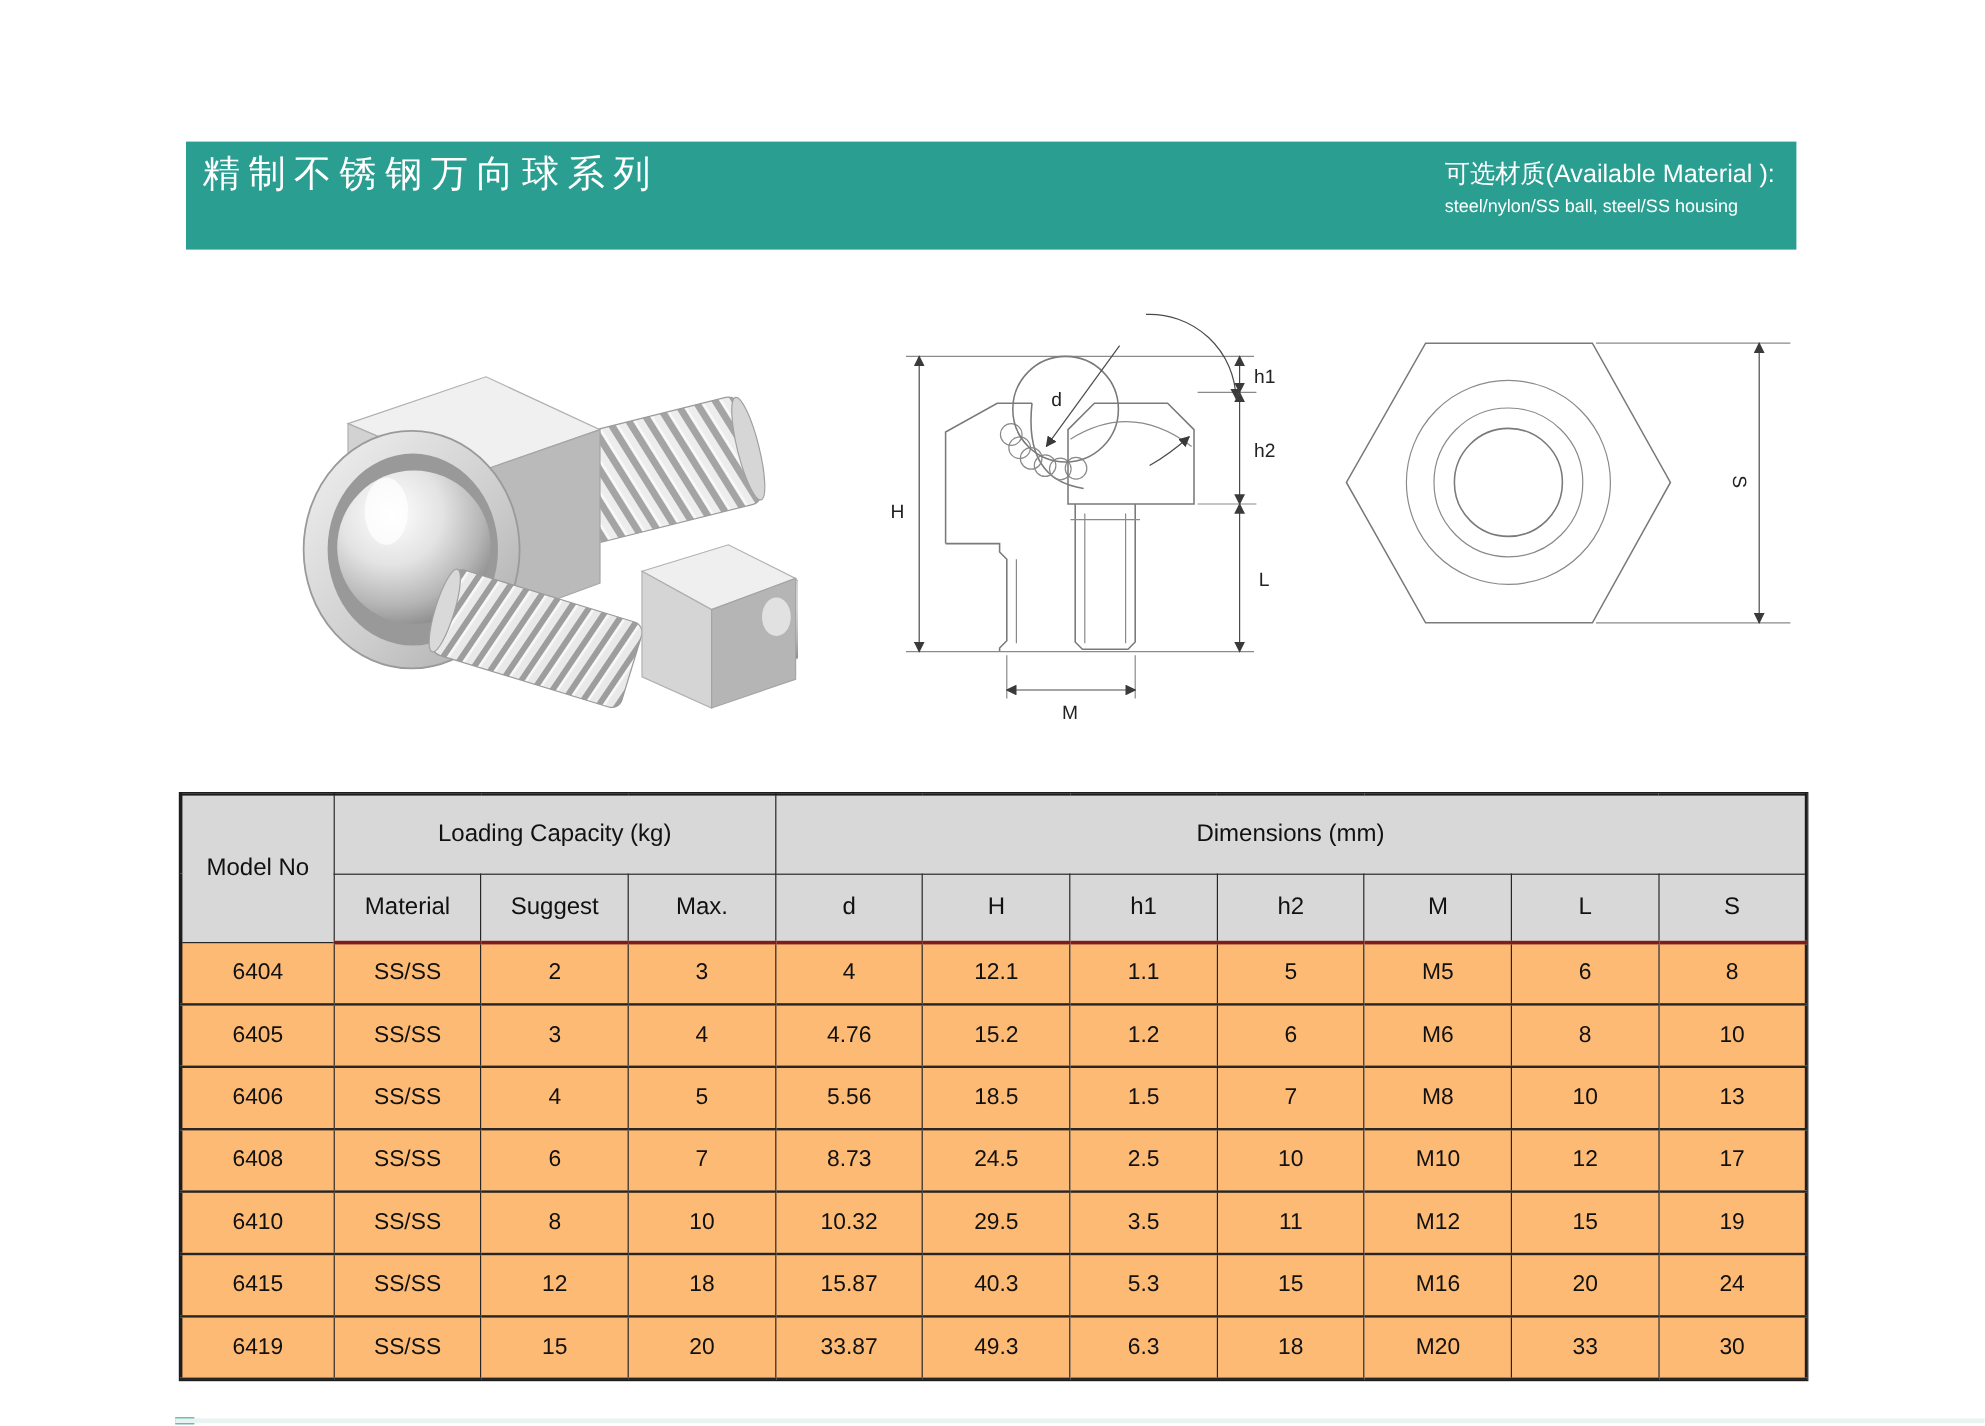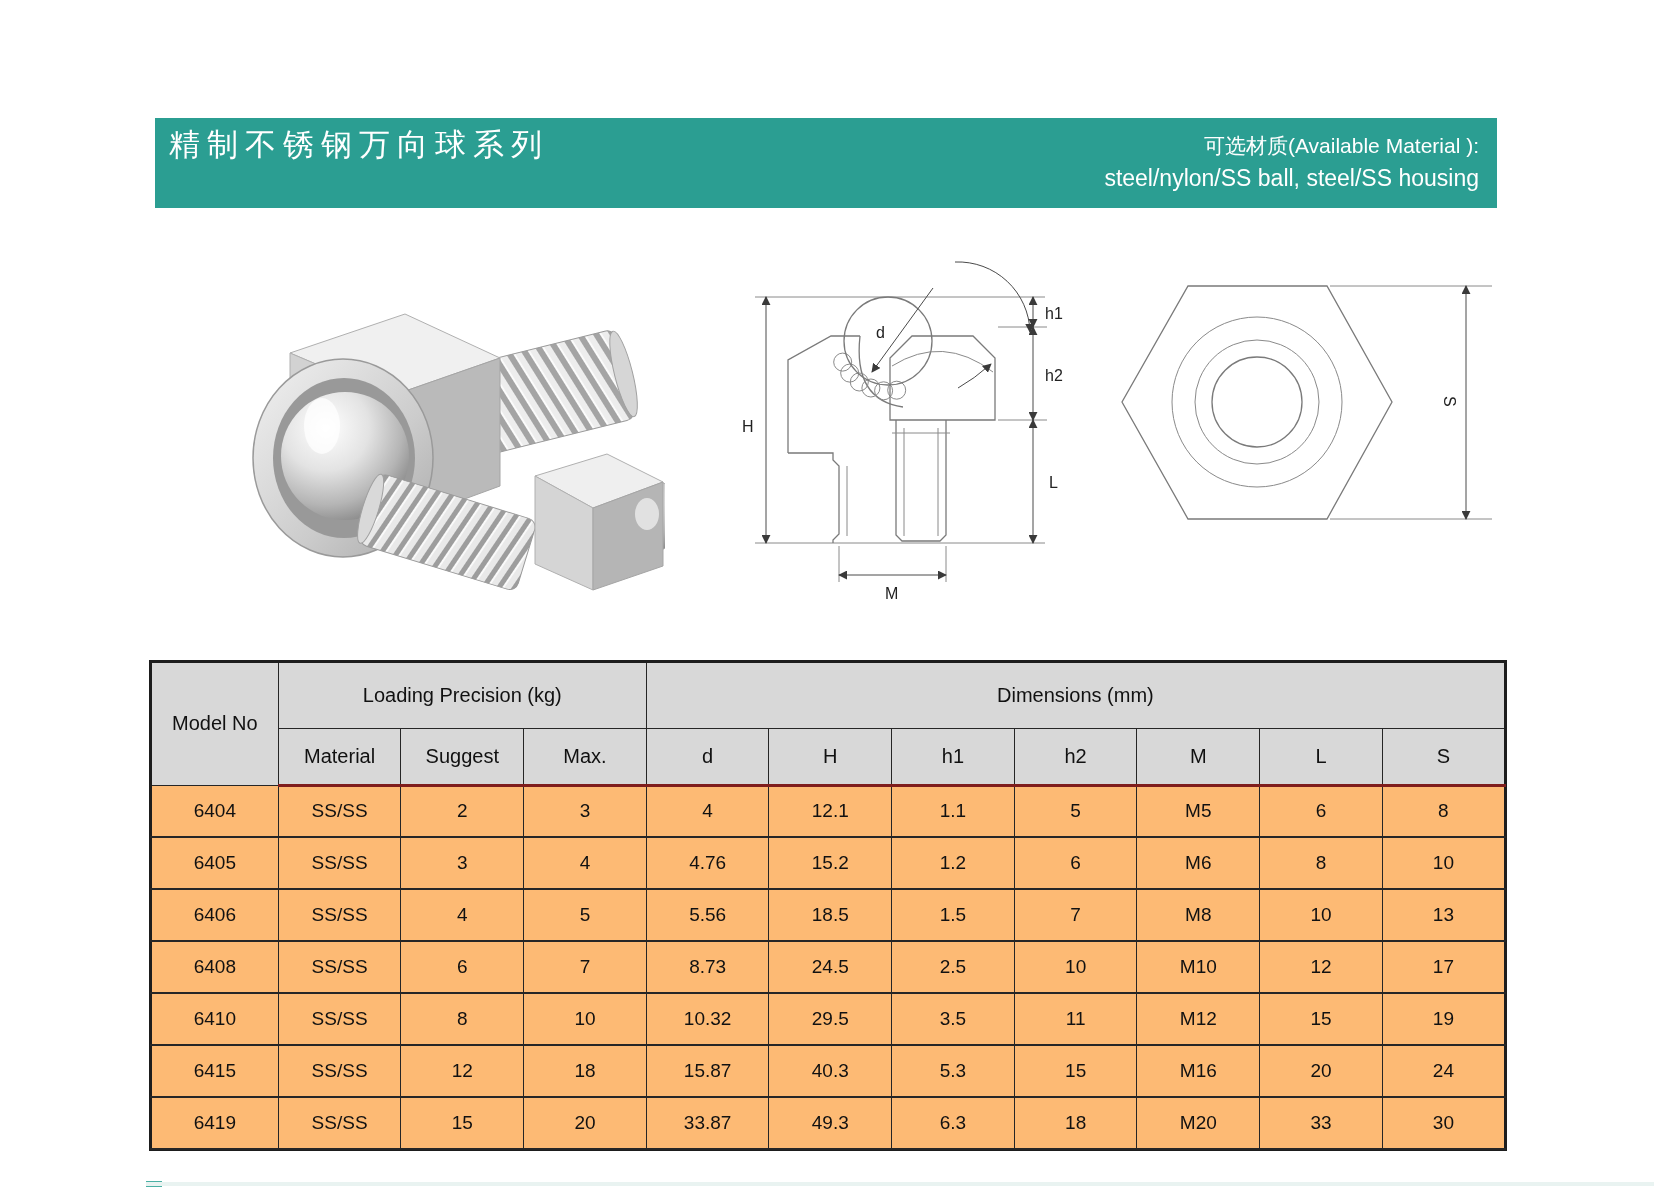--- a/index.html
+++ b/index.html
@@ -5,23 +5,23 @@
   html,body{margin:0;padding:0;background:#ffffff;}
   .page{position:relative;width:1654px;height:1188px;background:#ffffff;overflow:hidden;
         font-family:"Liberation Sans",sans-serif;color:#1c1c1c;text-decoration:underline;}
 
   
   .banner{position:absolute;left:155px;top:118px;width:1342px;height:90px;
           background:#2b9e92;color:#ffffff;display:flex;justify-content:space-between;}
   .banner-left{padding:8px 0 0 14px;}
   .banner-title-cn{font-size:31px;letter-spacing:7px;line-height:1.25;font-weight:400;}
   .banner-title-en{font-size:26px;letter-spacing:.5px;line-height:1.2;font-weight:400;}
-  .banner-right{padding:12px 18px 0 0;text-align:right;}
+  .banner-right{padding:12px 18px 0 0;text-align:left;}
   .banner-mat-label{font-size:21px;line-height:1.5;}
-  .banner-mat-value{font-size:23px;line-height:1.4;}
+  .banner-mat-value{font-size:15px;line-height:1.4;}
 
   
   .photo{position:absolute;left:195px;top:268px;width:470px;height:325px;}
   .section-fig{position:absolute;left:700px;top:248px;width:395px;height:355px;}
   .hex-fig{position:absolute;left:1100px;top:250px;width:405px;height:292px;}
   .outline{fill:none;stroke:#7a7a7a;stroke-width:1.3;}
   .thin{fill:none;stroke:#8a8a8a;stroke-width:1;}
   .dim{fill:none;stroke:#4a4a4a;stroke-width:1;}
   .dimtxt{fill:#222;font-size:16px;font-family:"Liberation Sans",sans-serif;}
 
@@ -188,21 +188,21 @@
         <col>
         <col>
         <col>
         <col>
         <col>
         <col>
     </colgroup>
     <thead>
       <tr class="group-row">
         <th rowspan="2">Model No</th>
-        <th colspan="3">Loading Precision (kg)</th>
+        <th colspan="3">Loading Capacity (kg)</th>
         <th colspan="7">Dimensions (mm)</th>
       </tr>
       <tr class="sub-row">
         <th>Material</th>
         <th>Suggest</th>
         <th>Max.</th>
         <th>d</th>
         <th>H</th>
         <th>h1</th>
         <th>h2</th>

